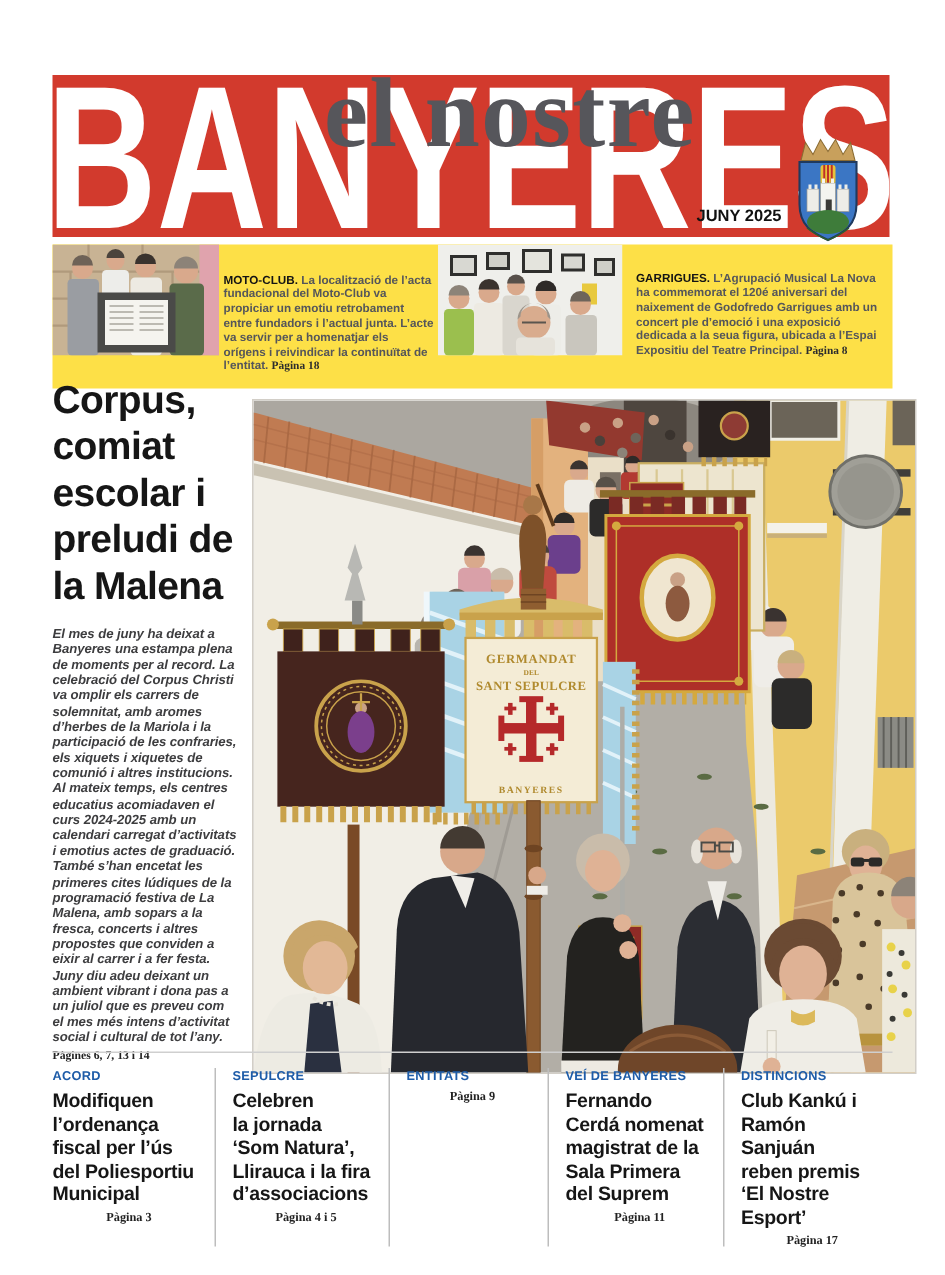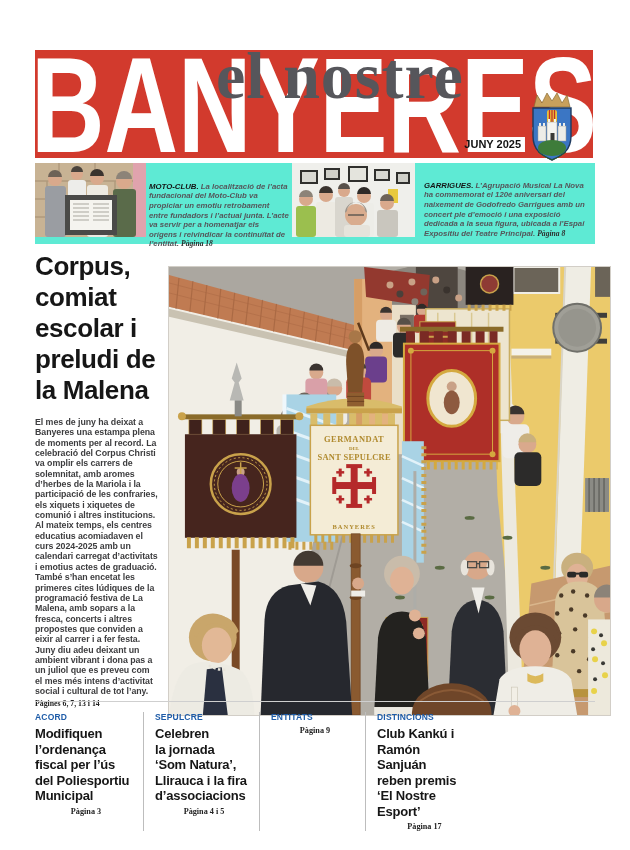--- a/index.html
+++ b/index.html
@@ -9,34 +9,34 @@
   
   .masthead{position:absolute;left:35px;top:50px;width:558px;height:108px;background:#D23A2D;}
   .masthead-title{position:absolute;left:0;top:0;width:558px;height:108px;overflow:hidden;}
   .masthead-sub{position:absolute;left:181px;top:-7px;font-family:"Liberation Serif",serif;
                 font-weight:bold;font-size:66px;line-height:1;color:#56565B;letter-spacing:1px;}
   .issue-date{position:absolute;right:72px;top:88px;font-size:11px;font-weight:800;
               color:#111;letter-spacing:0px;}
   .coat{position:absolute;right:18px;top:40px;}
 
   
-  .briefs{position:absolute;left:35px;top:163px;width:560px;height:81px;background:#5eead4;font-style:italic;}
+  .briefs{position:absolute;left:35px;top:163px;width:560px;height:96px;background:#fde047;}
   .brief-photo{position:absolute;top:0;}
   .brief-text{position:absolute;font-size:7.8px;line-height:9.6px;font-weight:bold;color:#55565A;}
   .brief-text .kick{color:#141414;font-weight:800;}
   .brief-text .pref{font-family:"Liberation Serif",serif;font-size:7.6px;color:#2d2d2d;}
   .bt1{left:114px;top:11px;width:140px;}
   .bt2{left:389px;top:10px;width:165px;}
 
   
   .lead-col{position:absolute;left:35px;top:251px;width:124px;}
   .headline{font-size:26px;line-height:31px;font-weight:bold;color:#161616;
             letter-spacing:-0.4px;white-space:pre-line;margin:0 0 11px 0;}
   .lead-body{font-size:8.8px;line-height:10.35px;font-weight:bold;color:#3d3d3f;
-             letter-spacing:-0.05px;margin:0;}
+             letter-spacing:-0.05px;margin:0;font-style:italic;}
   .pages-ref{font-family:"Liberation Serif",serif;font-weight:bold;font-size:7.8px;
              color:#222;margin-top:3px;}
   .main-photo{position:absolute;left:157px;top:255px;width:443px;height:450px;}
   .main-photo svg{display:block;border:1px solid #d2cec7;box-sizing:border-box;}
 
   
   .rule{position:absolute;left:35px;top:701px;width:560px;height:1px;background:#CFCFCF;}
   .teasers{position:absolute;left:35px;top:712px;width:560px;display:flex;}
   .teaser{box-sizing:border-box;padding-right:6px;}
   .t1{width:108px;} .t2{width:116px;} .t3{width:106px;} .t4{width:117px;} .t5{width:113px;}
@@ -509,20 +509,29 @@
 la jornada
 ‘Som Natura’,
 Llirauca i la fira
 d’associacions</div>
       <div class="t-page">Pàgina 4 i 5</div>
     </div>
     <div class="teaser t3">
       <div class="kicker">ENTITATS</div>
       <div class="t-page">Pàgina 9</div>
     </div>
+    <div class="teaser t4">
+      <div class="kicker">VEÍ DE BANYERES</div>
+      <div class="t-head">Fernando
+Cerdá nomenat
+magistrat de la
+Sala Primera
+del Suprem</div>
+      <div class="t-page">Pàgina 11</div>
+    </div>
     <div class="teaser t5">
       <div class="kicker">DISTINCIONS</div>
       <div class="t-head">Club Kankú i
 Ramón Sanjuán
 reben premis
 ‘El Nostre
 Esport’</div>
       <div class="t-page">Pàgina 17</div>
     </div>
   </footer>

